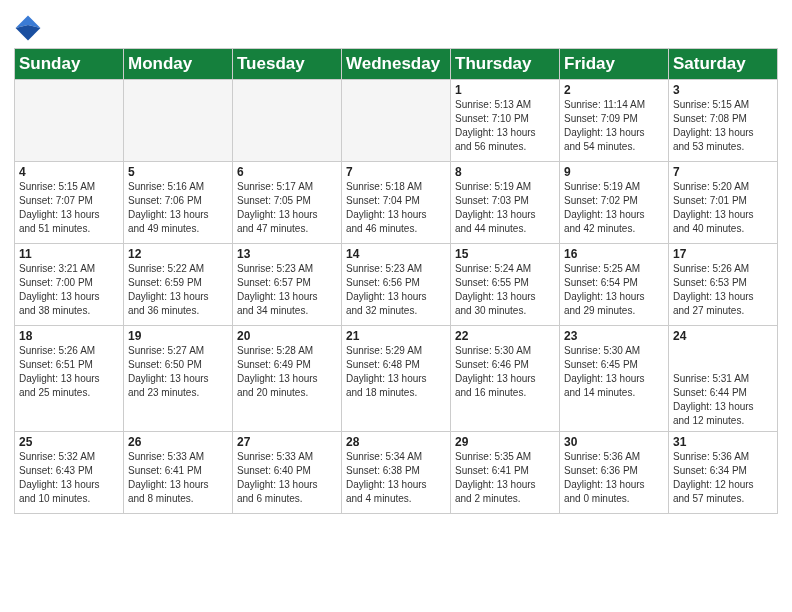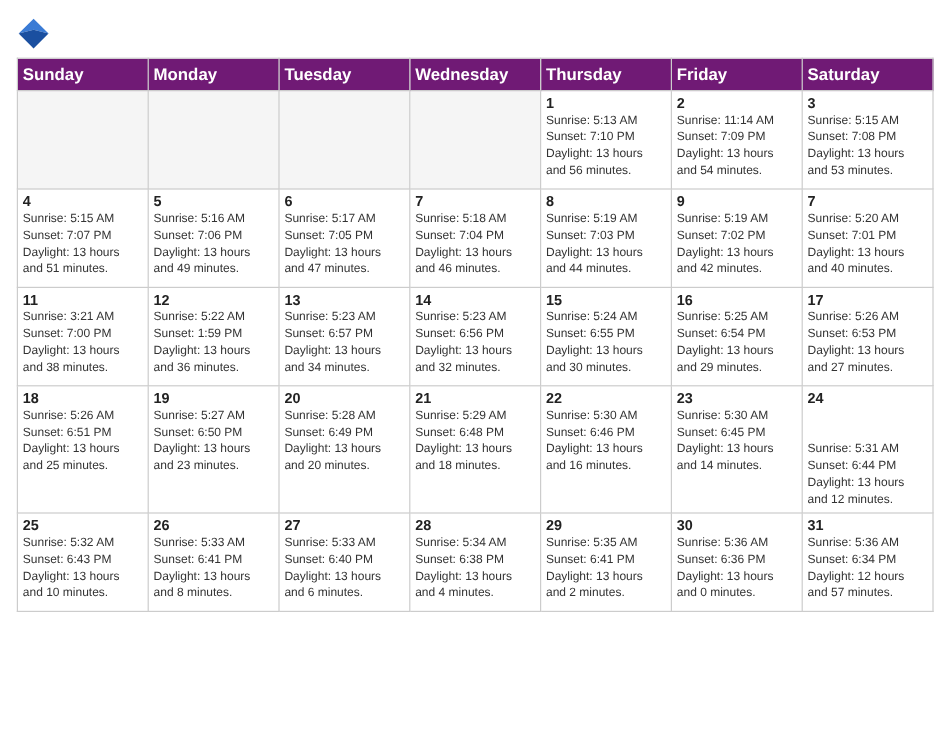--- a/index.html
+++ b/index.html
@@ -58,23 +58,23 @@
       font-size: 14px;
       color: #444;
       margin-top: 2px;
     }
     table {
       width: 100%;
       border-collapse: collapse;
       table-layout: fixed;
     }
     th {
-      background-color: #701a75;
+      background-color: #15803d;
       color: #fff;
-      font-size: 14px;
+      font-size: 17px;
       font-weight: bold;
       padding: 5px 4px;
       text-align: left;
       border: 1px solid #ccc;
     }
     td {
       border: 1px solid #ccc;
       vertical-align: top;
       padding: 3px 4px;
       height: 82px;
@@ -211,21 +211,21 @@
           <td>
             <div class="day-number">11</div>
             <div class="day-info" style="white-space: pre-line;">Sunrise: 3:21 AM
 Sunset: 7:00 PM
 Daylight: 13 hours
 and 38 minutes.</div>
           </td>
           <td>
             <div class="day-number">12</div>
             <div class="day-info" style="white-space: pre-line;">Sunrise: 5:22 AM
-Sunset: 1:59 PM
+Sunset: 6:59 PM
 Daylight: 13 hours
 and 36 minutes.</div>
           </td>
           <td>
             <div class="day-number">13</div>
             <div class="day-info" style="white-space: pre-line;">Sunrise: 5:23 AM
 Sunset: 6:57 PM
 Daylight: 13 hours
 and 34 minutes.</div>
           </td>

